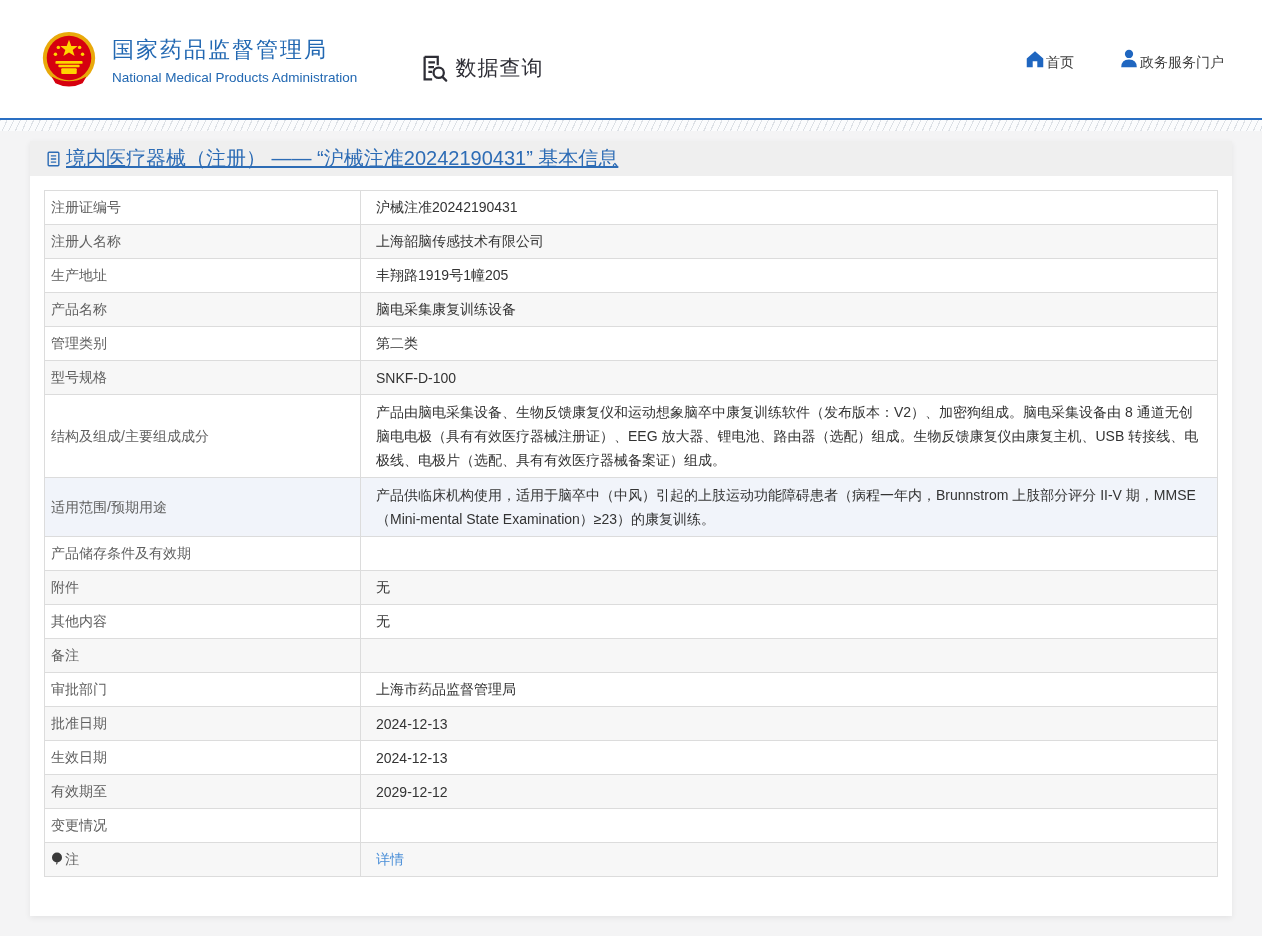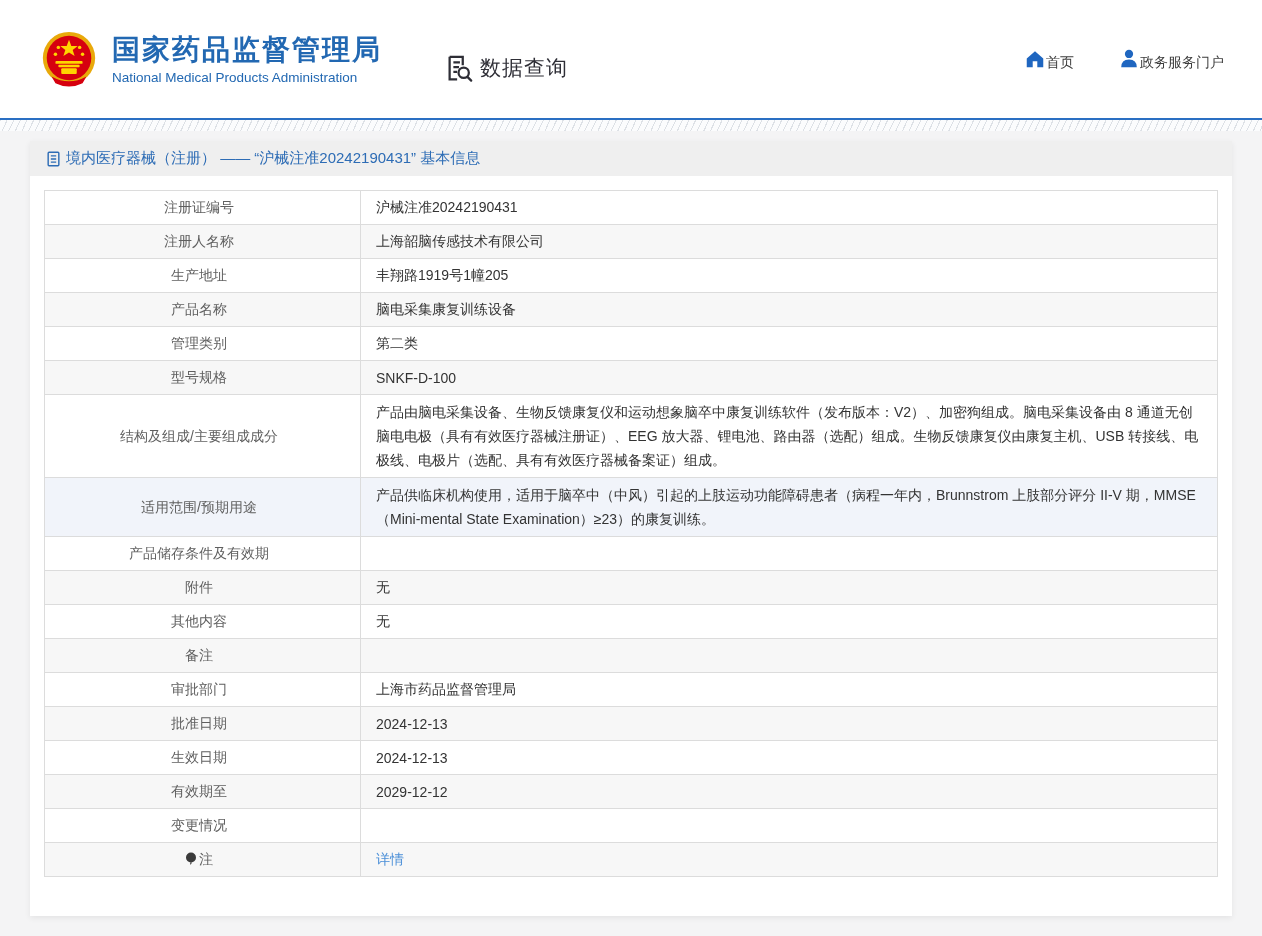--- a/index.html
+++ b/index.html
@@ -4,45 +4,45 @@
 <style>
   * { margin:0; padding:0; box-sizing:border-box; }
   html,body { width:1262px; height:936px; overflow:hidden; }
   body { font-family:"Liberation Sans","DejaVu Sans",sans-serif; background:#f4f4f5; }
 
   
   .header { height:118px; background:#fff; display:flex; align-items:center; padding:0 38px; }
   .brand { display:flex; align-items:center; }
   .emblem { width:62px; height:62px; flex:0 0 auto; }
   .brand-text { margin-left:12px; }
-  .brand-title { font-size:28px; font-weight:bold; color:#2268b2; letter-spacing:2px; line-height:34px; }
+  .brand-title { font-size:22px; font-weight:normal; color:#2268b2; letter-spacing:2px; line-height:34px; }
   .brand-sub { font-size:13.5px; color:#2268b2; margin-top:3px; }
   .datasearch { display:flex; align-items:center; margin-left:62px; margin-top:18px; }
   .datasearch svg { width:30px; height:30px; }
   .datasearch-label { font-size:21px; color:#2e2e36; margin-left:6px; letter-spacing:1px; }
   .header-nav { margin-left:auto; display:flex; gap:44px; }
   .nav-item { display:flex; align-items:center; cursor:pointer; }
   .nav-item svg { width:22px; height:22px; }
   .nav-label { font-size:14px; color:#3d3d3d; margin-top:7px; }
   .header-line { height:2px; background:#2a6fc3; }
   .hatch { height:11px; background:repeating-linear-gradient(115deg,#dde1e6 0,#dde1e6 1px,#fbfcfd 1px,#fbfcfd 6px); }
 
   
   .card { margin:10px 30px 0 30px; background:#fff; height:775px; box-shadow:0 2px 6px rgba(0,0,0,0.07); }
   .titlebar { height:35px; background:#efefef; display:flex; align-items:center; padding-left:16px; }
   .titlebar svg { width:15px; height:16px; flex:0 0 auto; }
-  .titlebar-text { font-size:15px; color:#2d6cb5; margin-left:5px; }
+  .titlebar-text { font-size:20px; color:#2d6cb5; margin-left:5px;text-decoration:underline; }
 
   .table-wrap { padding:14px; }
   table.reg { width:100%; border-collapse:collapse; table-layout:fixed; }
   table.reg tr { background:#fff; }
   table.reg tr:nth-child(even) { background:#f7f7f7; }
   table.reg tr.highlighted { background:#f1f4fa; }
   table.reg th, table.reg td { border:1px solid #dcdcdc; font-size:14px; font-weight:normal; vertical-align:middle; }
-  table.reg th { width:316px; text-align:center; color:#5f5f5f; padding:0 13px 0 6px; height:34px; }
+  table.reg th { width:316px; text-align:left; color:#5f5f5f; padding:0 13px 0 6px; height:34px; }
   table.reg td { color:#333; padding:0 16px 0 15px; }
   table.reg tr.multiline th, table.reg tr.multiline td { padding-top:5px; padding-bottom:5px; line-height:24px; height:auto; }
   table.reg a { color:#4b8fd8; text-decoration:none; cursor:pointer; }
   .note-icon { display:inline-block; vertical-align:-2px; margin-right:2px; }
 </style>
 </head>
 <body>
 
 <div class="header">
   <div class="brand">

